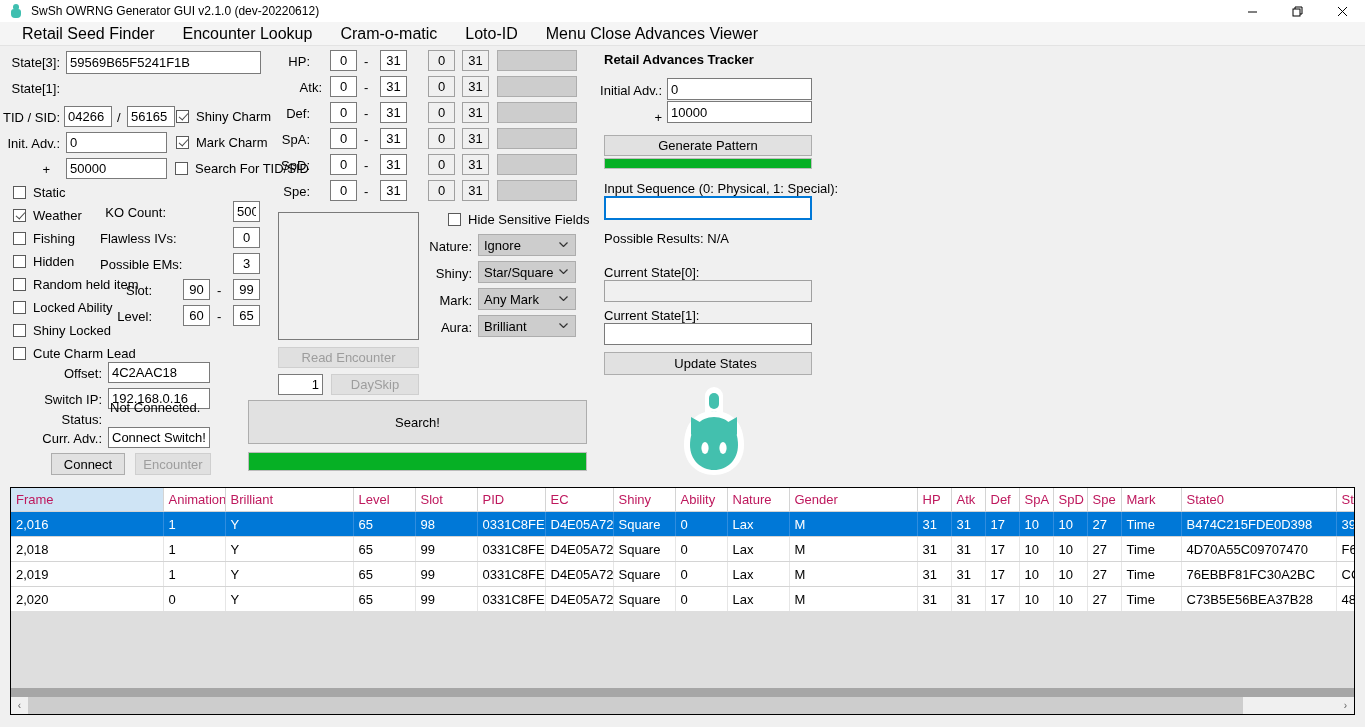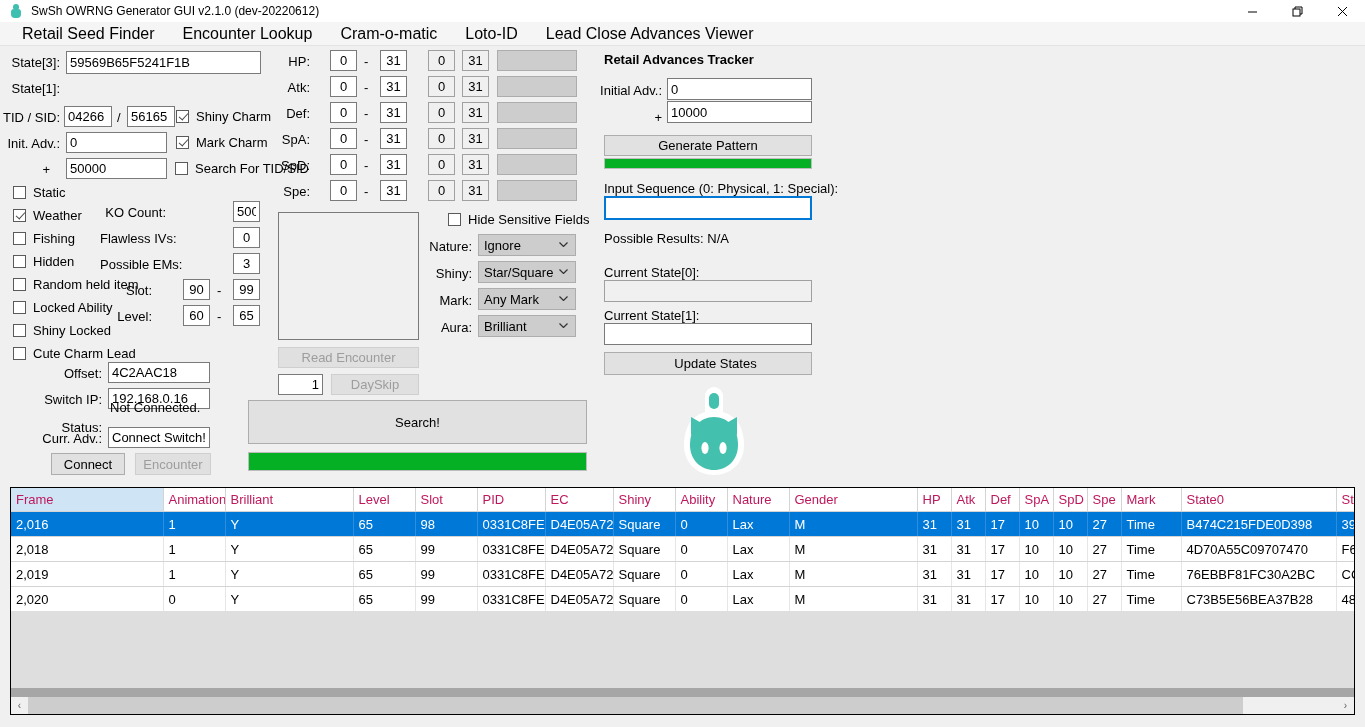--- a/index.html
+++ b/index.html
@@ -191,21 +191,21 @@
         </svg>
       </div>
     </div>
   </div>
 
   <div class="menubar">
     <div class="menuitem" style="margin-left:12px">Retail Seed Finder</div>
     <div class="menuitem" style="margin-left:8px">Encounter Lookup</div>
     <div class="menuitem" style="margin-left:8px">Cram-o-matic</div>
     <div class="menuitem" style="margin-left:8px">Loto-ID</div>
-    <div class="menuitem" style="margin-left:8px">Lead Close Advances Viewer</div>
+    <div class="menuitem" style="margin-left:8px">Menu Close Advances Viewer</div>
   </div>
 
   <div class="lbl r" style="left:5px; top:55px; width:55px;">State[3]:</div>
   <input class="tb" style="left: 66px; top: 51px; width: 195px; height: 23px;" value="59569B65F5241F1B">
 
   <div class="lbl r" style="left:5px; top:81px; width:55px;">State[1]:</div>
 
   <div class="lbl r" style="left:2px; top:110px; width:58px;">TID / SID:</div>
   <input class="tb" style="left: 64px; top: 106px; width: 48px; height: 21px;" value="04266">
   <div class="lbl" style="left:117px; top:110px;">/</div>
@@ -283,38 +283,38 @@
   <input class="tb ctr" style="left: 183px; top: 305px; width: 27px; height: 21px;" value="60">
   <div class="lbl" style="left:217px; top:309px;">-</div>
   <input class="tb ctr" style="left: 233px; top: 305px; width: 27px; height: 21px;" value="65">
 
   <div class="lbl r" style="left:40px; top:366px; width:62px;">Offset:</div>
   <input class="tb" style="left: 108px; top: 362px; width: 102px; height: 21px;" value="4C2AAC18">
 
   <div class="lbl r" style="left:30px; top:392px; width:72px;">Switch IP:</div>
   <input class="tb" style="left: 108px; top: 388px; width: 102px; height: 21px;" value="192.168.0.16">
 
-  <div class="lbl r" style="left:34px; top:412px; width:68px;margin-top:8px;">Status:</div>
+  <div class="lbl r" style="left:34px; top:412px; width:68px;">Status:</div>
   <div class="lbl" style="left:110px; top:400px;">Not Connected.</div>
 
   <div class="lbl r" style="left:24px; top:431px; width:78px;">Curr. Adv.:</div>
   <input class="tb" style="left: 108px; top: 427px; width: 102px; height: 21px;" value="Connect Switch!">
 
   <div class="btn" style="left:51px; top:453px; width:74px; height:22px;">Connect</div>
   <div class="btn disabled" style="left:135px; top:453px; width:76px; height:22px;">Encounter</div>
 
   <div class="lbl r" style="left:268px; top:54px; width:42px;">HP:</div>
   <input class="tb ctr" style="left: 330px; top: 50px; width: 27px; height: 21px;" value="0">
   <div class="lbl" style="left:364px; top:54px;">-</div>
   <input class="tb ctr" style="left: 380px; top: 50px; width: 27px; height: 21px;" value="31">
   <input class="tb ctr ro" style="left: 428px; top: 50px; width: 27px; height: 21px;" value="0">
   <input class="tb ctr ro" style="left: 462px; top: 50px; width: 27px; height: 21px;" value="31">
   <div class="combo empty" style="left:497px; top:50px; width:80px; height:21px;"></div>
 
-  <div class="lbl r" style="left:268px; top:80px; width:42px;">Atk:</div>
+  <div class="lbl r" style="left:280px; top:80px; width:42px;">Atk:</div>
   <input class="tb ctr" style="left: 330px; top: 76px; width: 27px; height: 21px;" value="0">
   <div class="lbl" style="left:364px; top:80px;">-</div>
   <input class="tb ctr" style="left: 380px; top: 76px; width: 27px; height: 21px;" value="31">
   <input class="tb ctr ro" style="left: 428px; top: 76px; width: 27px; height: 21px;" value="0">
   <input class="tb ctr ro" style="left: 462px; top: 76px; width: 27px; height: 21px;" value="31">
   <div class="combo empty" style="left:497px; top:76px; width:80px; height:21px;"></div>
 
   <div class="lbl r" style="left:268px; top:106px; width:42px;">Def:</div>
   <input class="tb ctr" style="left: 330px; top: 102px; width: 27px; height: 21px;" value="0">
   <div class="lbl" style="left:364px; top:106px;">-</div>

